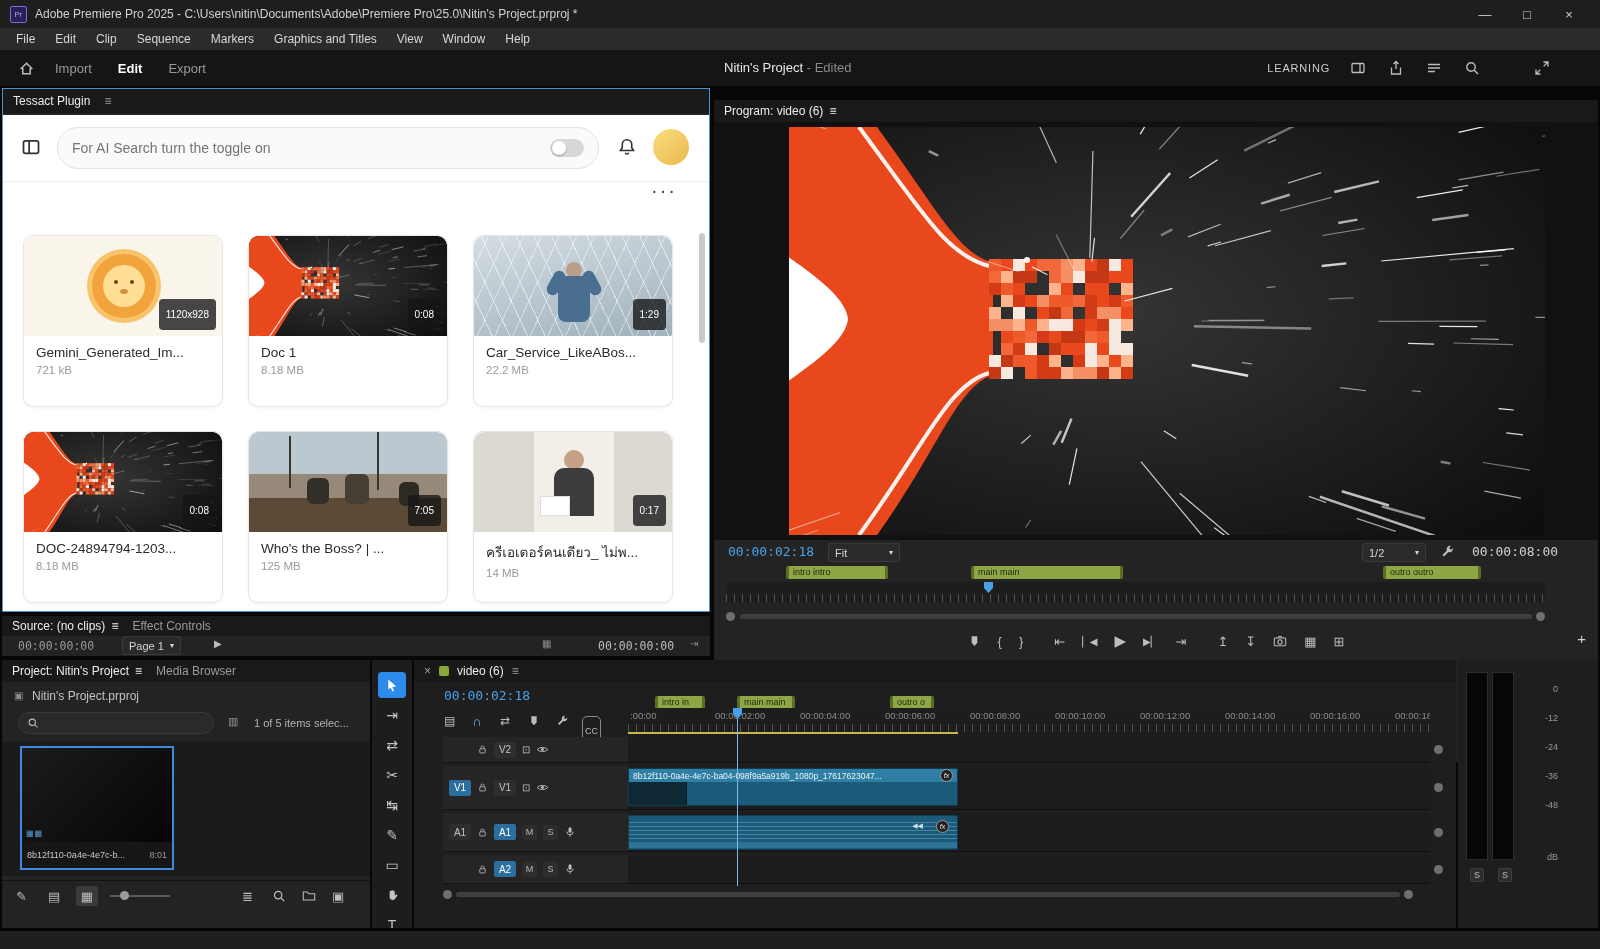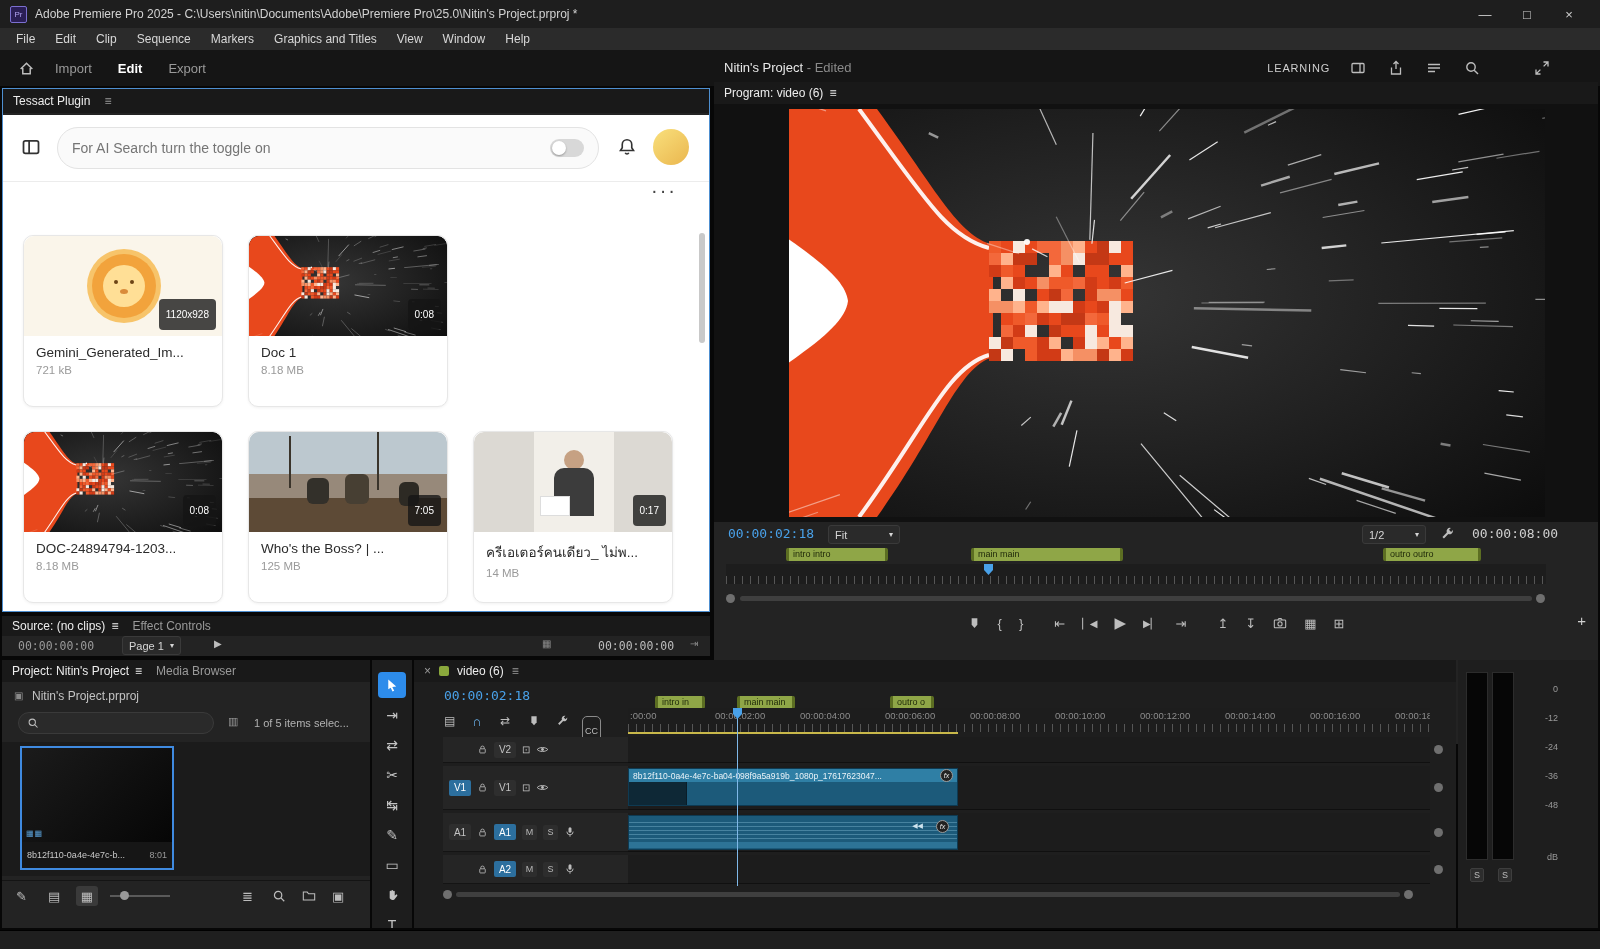--- a/index.html
+++ b/index.html
@@ -427,20 +427,32 @@
         <div class="thumb">
           <svg width="100%" height="100%" viewBox="0 0 756 408" preserveAspectRatio="xMidYMid slice">
               <use href="#scene"></use>
             </svg>
           <span class="tbadge">0:08</span>
         </div>
         <div class="card-name">Doc 1</div>
         <div class="card-size">8.18 MB</div>
       </div>
 
+      <div class="card" style="left:470px;top:120px">
+        <div class="thumb" style="background:linear-gradient(165deg,#d4dde2,#9fb1bc)">
+          <span class="abs" style="inset:0;background:repeating-linear-gradient(65deg,rgba(255,255,255,.55) 0 1px,transparent 1px 16px),repeating-linear-gradient(-65deg,rgba(255,255,255,.45) 0 1px,transparent 1px 16px)"></span>
+          <span class="abs" style="left:92px;top:26px;width:16px;height:16px;border-radius:50%;background:#b99f8b"></span>
+          <span class="abs" style="left:84px;top:40px;width:32px;height:46px;border-radius:8px;background:#4a6e90"></span>
+          <span class="abs" style="left:76px;top:34px;width:12px;height:26px;border-radius:6px;background:#4a6e90;transform:rotate(28deg)"></span>
+          <span class="abs" style="left:112px;top:34px;width:12px;height:26px;border-radius:6px;background:#4a6e90;transform:rotate(-28deg)"></span>
+          <span class="tbadge">1:29</span>
+        </div>
+        <div class="card-name">Car_Service_LikeABos...</div>
+        <div class="card-size">22.2 MB</div>
+      </div>
 
       <div class="card" style="left:20px;top:316px">
         <div class="thumb">
           <svg width="100%" height="100%" viewBox="0 0 756 408" preserveAspectRatio="xMidYMid slice">
               <use href="#scene"></use>
             </svg>
           <span class="tbadge">0:08</span>
         </div>
         <div class="card-name">DOC-24894794-1203...</div>
         <div class="card-size">8.18 MB</div>
@@ -489,21 +501,21 @@
           <span>Page 1</span>
           <span style="font-size:8px">▾</span>
         </span>
       <span class="ic abs" style="left:212px;top:2px;font-size:10px">▶</span>
       <span class="ic abs" style="left:540px;top:2px;font-size:10px;color:#8a8a8a">▦</span>
       <span class="mono abs" style="left:596px;top:3px;font-size:11.5px;color:#bdbdbd">00:00:00:00</span>
       <span class="ic abs" style="left:688px;top:2px;font-size:10px;color:#8a8a8a">⇥</span>
     </div>
   </div>
 
-  <div class="panel" style="left:714px;top:82px;width:884px;height:662px">
+  <div class="panel" style="left:714px;top:100px;width:884px;height:662px">
     <div class="tabrow" style="height:22px">
       <span class="tab active">
         <span>Program: video (6)</span>
           <span>≡</span>
       </span>
     </div>
     <div class="abs" style="left:0;top:22px;width:884px;height:418px;background:#111">
       <svg class="abs" style="left:75px;top:5px" width="756" height="408" viewBox="0 0 756 408">
           <use href="#scene"></use>
         </svg>

